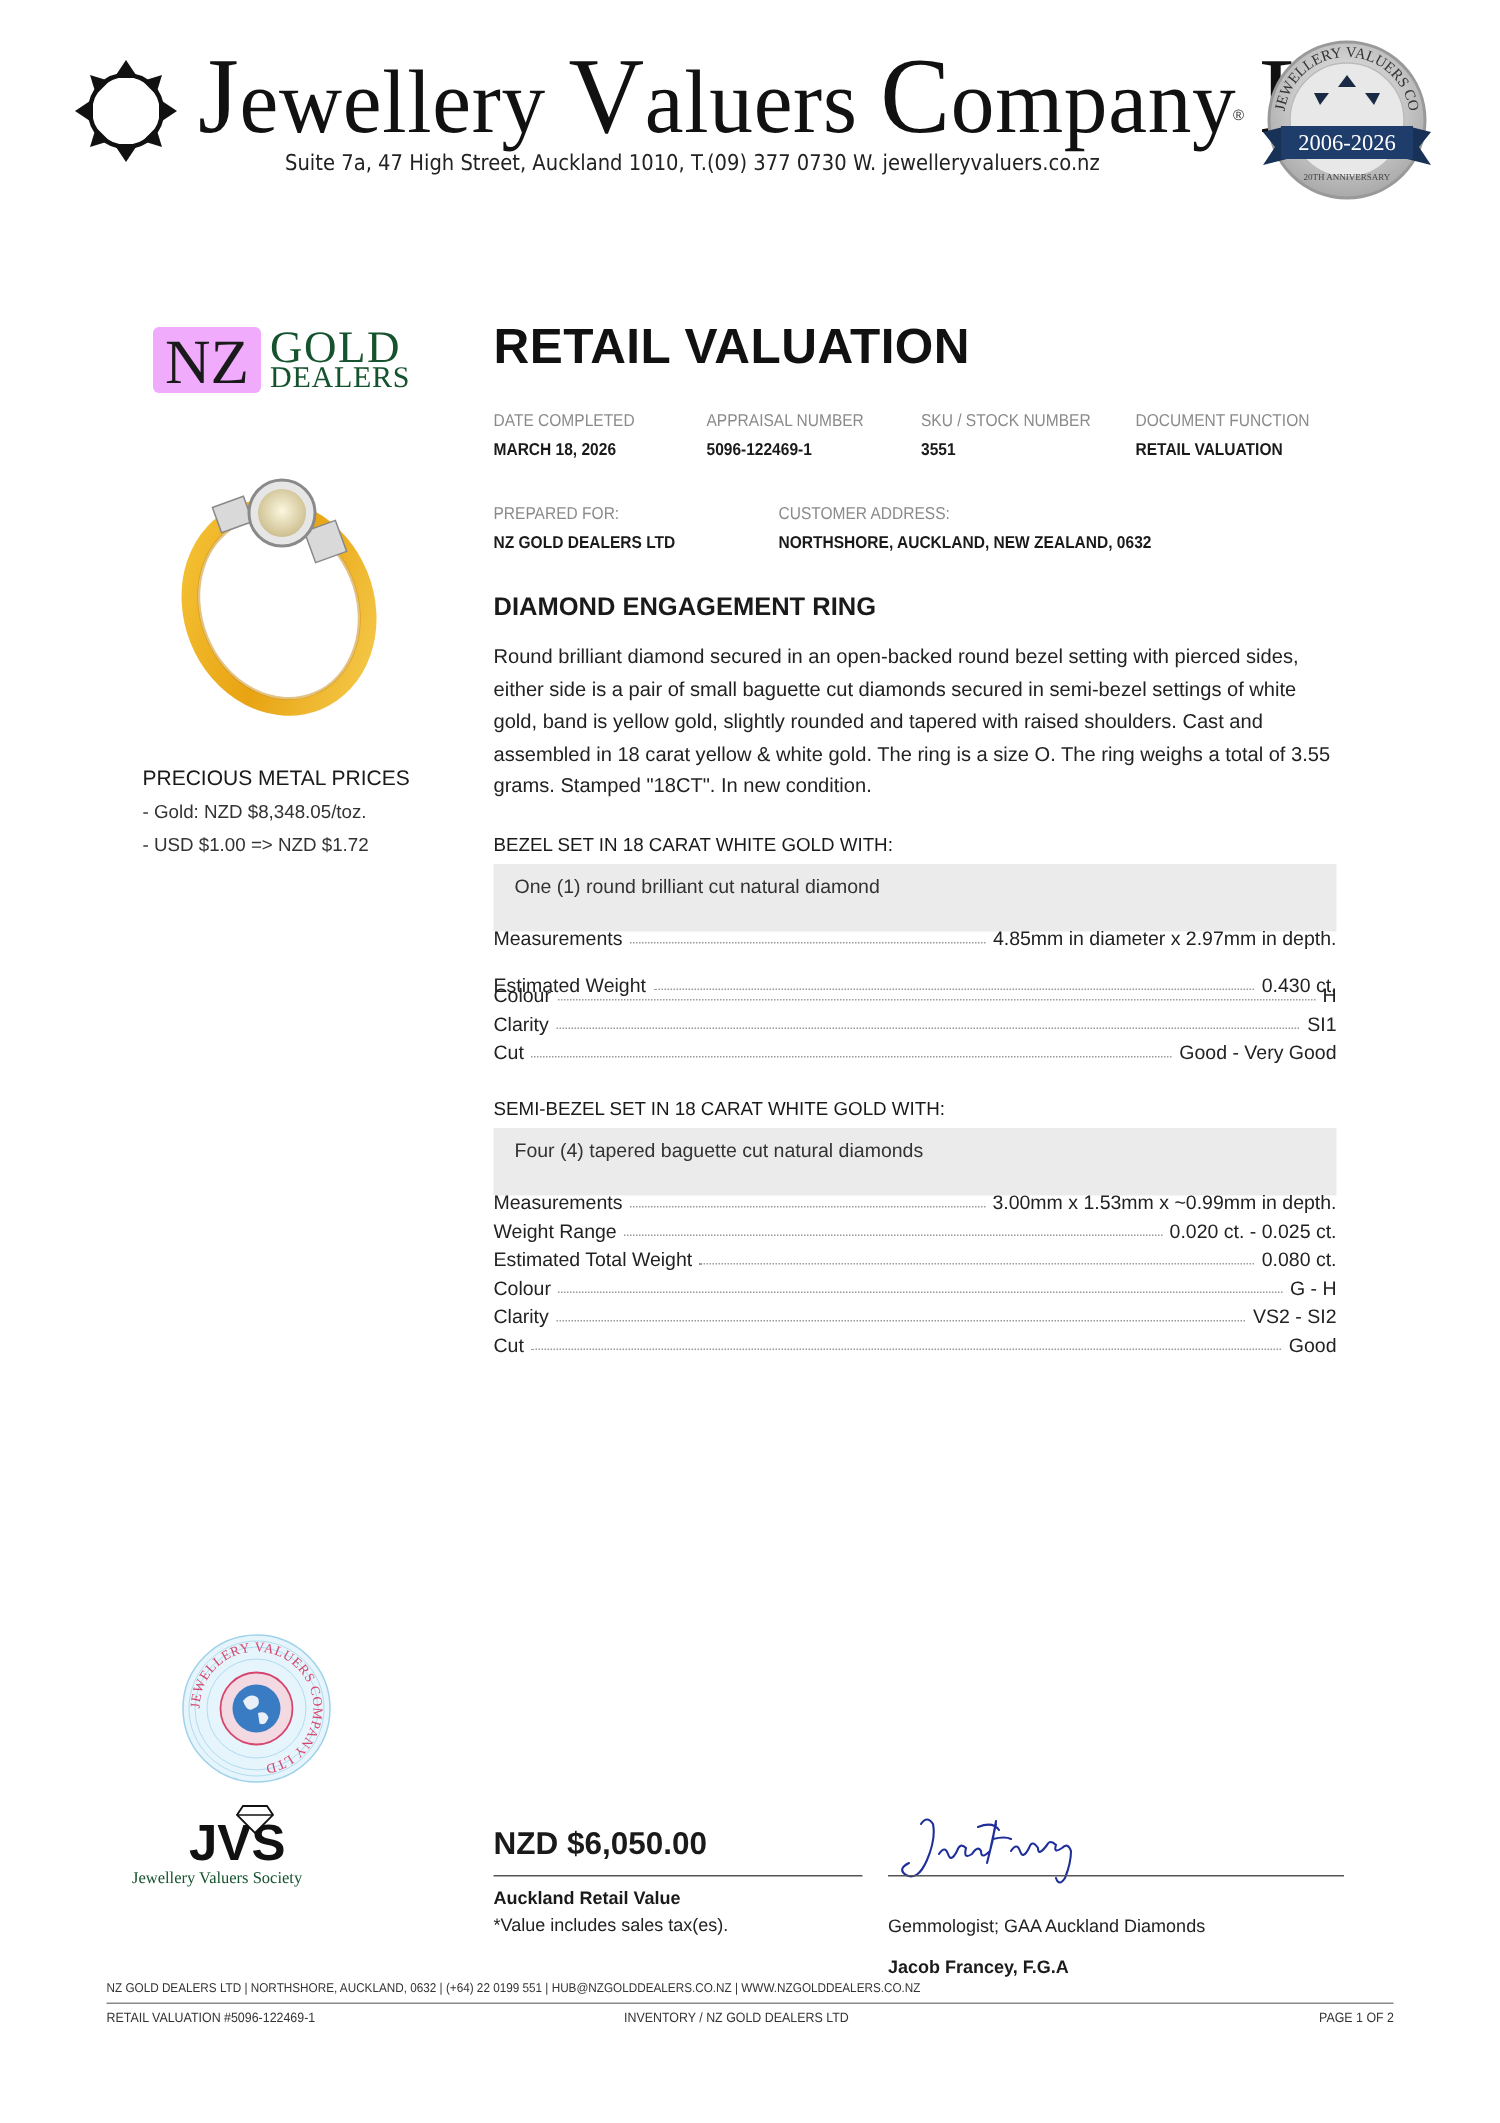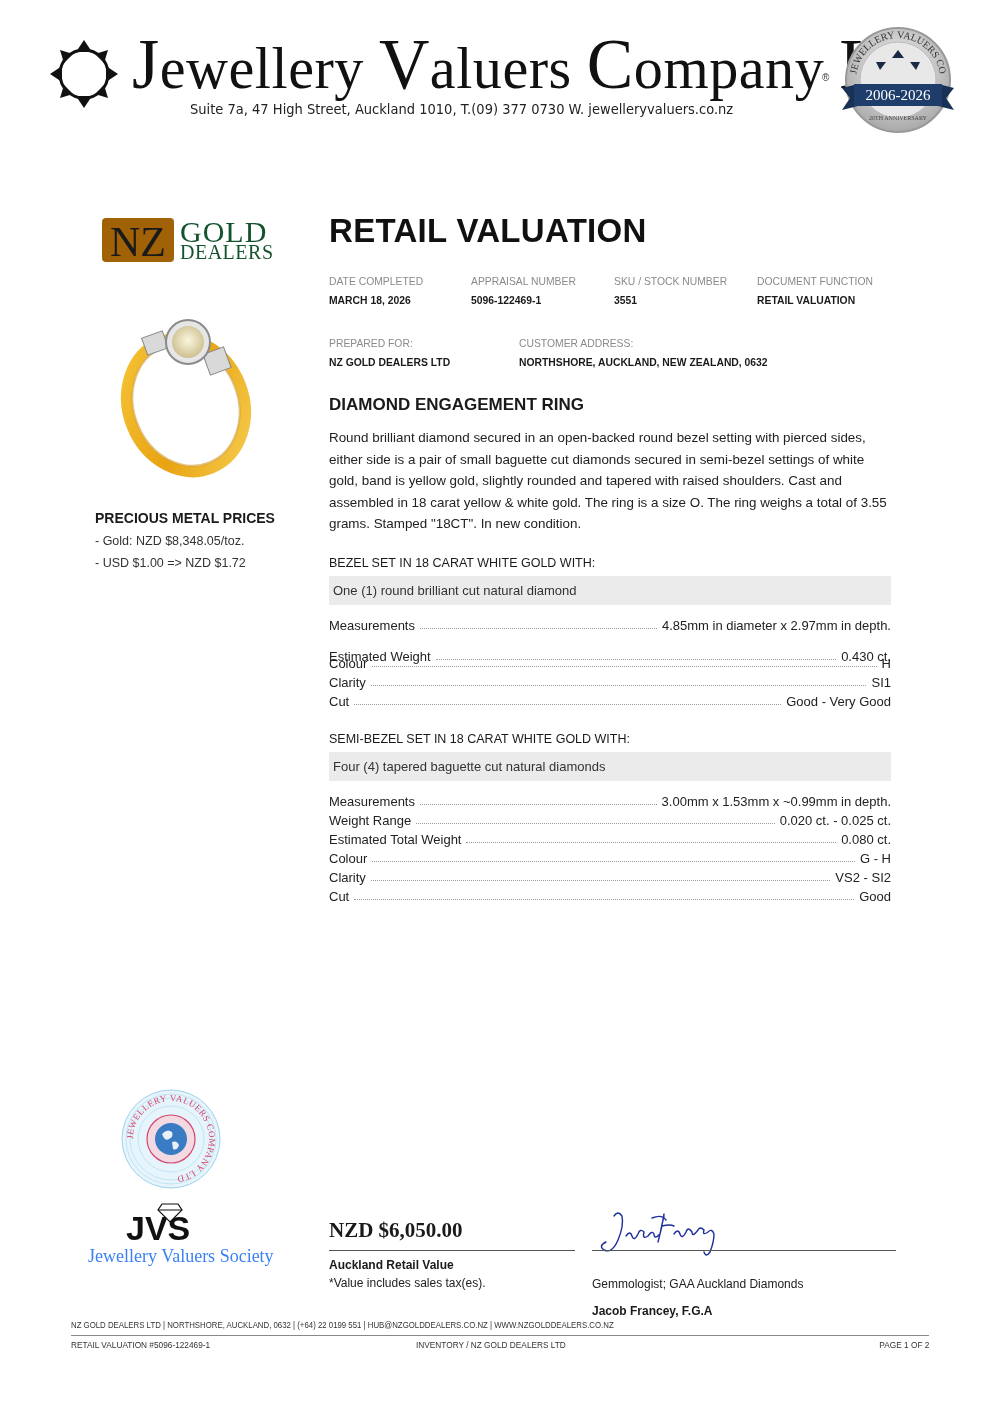--- a/index.html
+++ b/index.html
@@ -9,51 +9,51 @@
   
   .hdr-logo { position: absolute; left: 48px; top: 38px; width: 72px; height: 72px; }
   .hdr-title { position: absolute; left: 132px; top: 28px; font-family: "Liberation Serif", "DejaVu Serif", serif; font-size: 60px; color: #111; letter-spacing: 0.5px; white-space: nowrap; line-height: 1; transform: scaleX(0.97); transform-origin: left; }
   .hdr-title .cap { font-size: 72px; }
   .hdr-reg { position: absolute; left: 822px; top: 72px; font-size: 10px; color: #333; }
   .hdr-address { position: absolute; left: 190px; top: 101px; font-family: "DejaVu Sans", sans-serif; font-size: 14.5px; color: #222; white-space: nowrap; transform: scaleX(0.9); transform-origin: left; }
   .hdr-badge { position: absolute; left: 838px; top: 24px; width: 120px; height: 112px; }
 
   
   .nzgd-logo { position: absolute; left: 102px; top: 218px; display: flex; align-items: center; }
-  .nzgd-box { width: 72px; height: 44px; background: #a16207; border-radius: 4px; display: flex; align-items: center; justify-content: center; font-family: "Liberation Serif", serif; font-size: 42px; color: #1a1a1a; line-height: 1; padding-top: 4px; }
+  .nzgd-box { width: 72px; height: 44px; background: #f0abfc; border-radius: 4px; display: flex; align-items: center; justify-content: center; font-family: "Liberation Serif", serif; font-size: 42px; color: #1a1a1a; line-height: 1; padding-top: 4px; }
   .nzgd-words { margin-left: 6px; font-family: "Liberation Serif", serif; color: #14532d; line-height: 0.85; }
   .nzgd-words .g { font-size: 30px; letter-spacing: 1px; display: block; }
   .nzgd-words .d { font-size: 20px; letter-spacing: 0.5px; display: block; }
   .ring-img { position: absolute; left: 106px; top: 290px; width: 170px; height: 190px; }
 
-  .metal-title { position: absolute; left: 95px; top: 510px; font-size: 14px; font-weight: bold; color: #1a1a1a; }
+  .metal-title { position: absolute; left: 95px; top: 510px; font-size: 14px; font-weight: normal; color: #1a1a1a; }
   .metal-line { position: absolute; left: 95px; font-size: 12.5px; color: #333; }
 
   
   .main { position: absolute; left: 329px; top: 0; width: 562px; }
   .doc-title { position: absolute; top: 212px; left: 0; font-size: 33px; font-weight: bold; color: #111; letter-spacing: 0.3px; }
   .meta-label { position: absolute; font-size: 11.5px; color: #8a8a8a; white-space: nowrap; transform: scaleX(0.9); transform-origin: left; }
   .meta-value { position: absolute; font-size: 11.5px; font-weight: bold; color: #1a1a1a; white-space: nowrap; transform: scaleX(0.9); transform-origin: left; }
 
   .item-title { position: absolute; top: 395px; left: 0; font-size: 17px; font-weight: bold; color: #1a1a1a; }
   .item-desc { position: absolute; top: 427px; left: 0; width: 562px; font-size: 13.4px; line-height: 21.5px; color: #222; }
 
   .sec-head { position: absolute; left: 0; font-size: 12.5px; font-weight: normal; color: #1a1a1a; white-space: nowrap; }
-  .sec-band { position: absolute; left: 0; width: 562px; height: 29px; background: #ebebeb; font-size: 13px; color: #333; padding: 7px 4px; }
+  .sec-band { position: absolute; left: 0; width: 562px; height: 45px; background: #ebebeb; font-size: 13px; color: #333; padding: 7px 14px; }
   .spec-row { position: absolute; left: 0; width: 562px; height: 19px; display: flex; align-items: flex-end; font-size: 13px; color: #222; }
   .spec-row .lbl { white-space: nowrap; }
   .spec-row .dots { flex: 1; border-bottom: 1px dotted #9a9a9a; margin: 0 5px 4px 5px; }
   .spec-row .val { white-space: nowrap; }
 
   
   .seal { position: absolute; left: 120px; top: 1088px; width: 102px; height: 102px; }
   .jvs-logo { position: absolute; left: 124px; top: 1200px; width: 92px; height: 44px; }
-  .jvs-name { position: absolute; left: 88px; top: 1246px; font-family: "Liberation Serif", serif; font-size: 18px; color: #3b82f6; white-space: nowrap; }
-
-  .price { position: absolute; left: 329px; top: 1218px; font-size: 21px; font-weight: bold; color: #1a1a1a; font-family: Liberation Serif, serif; }
+  .jvs-name { position: absolute; left: 88px; top: 1246px; font-family: "Liberation Serif", serif; font-size: 11px; color: #14532d; white-space: nowrap; }
+
+  .price { position: absolute; left: 329px; top: 1218px; font-size: 21px; font-weight: bold; color: #1a1a1a; }
   .price-line { position: absolute; left: 329px; top: 1250px; width: 246px; border-top: 1px solid #555; }
   .price-lbl { position: absolute; left: 329px; top: 1258px; font-size: 12px; font-weight: bold; color: #1a1a1a; }
   .price-note { position: absolute; left: 329px; top: 1276px; font-size: 12px; color: #222; }
 
   .sig { position: absolute; left: 592px; top: 1208px; width: 160px; height: 52px; }
   .sig-line { position: absolute; left: 592px; top: 1250px; width: 304px; border-top: 1px solid #555; }
   .sig-name { position: absolute; left: 592px; top: 1258px; font-size: 12px; font-weight: bold; color: #1a1a1a; margin-top: 46px; }
   .sig-cred { position: absolute; left: 592px; top: 1277px; font-size: 12px; color: #222; }
 
   .foot-contact { position: absolute; left: 71px; top: 1320px; font-size: 8.5px; color: #333; white-space: nowrap; transform: scaleX(0.92); transform-origin: left; }

